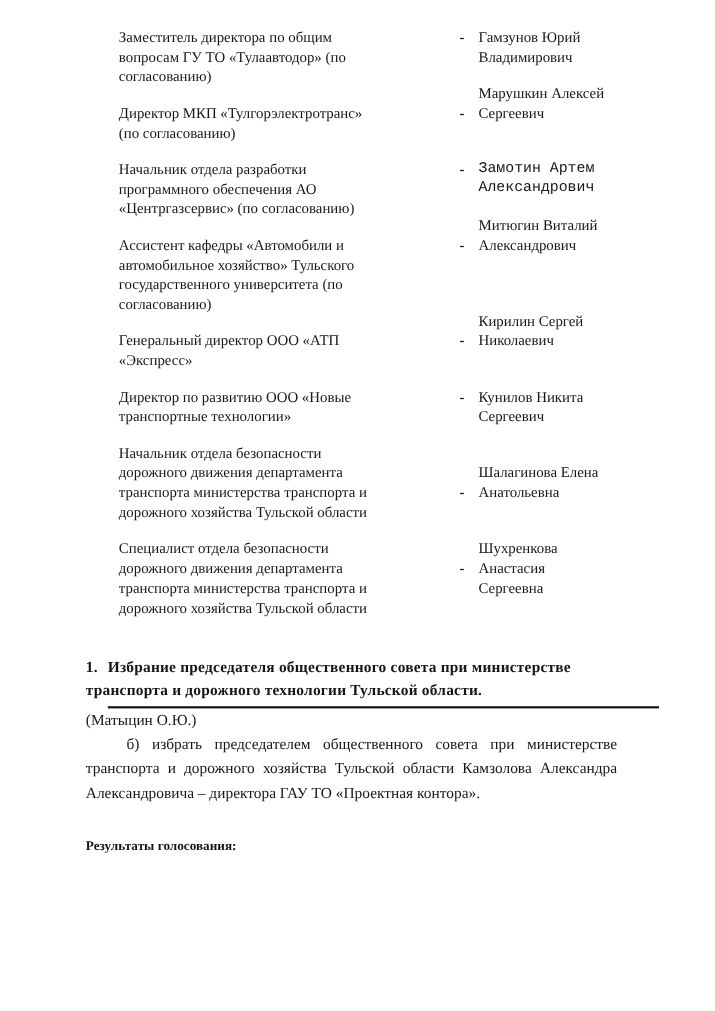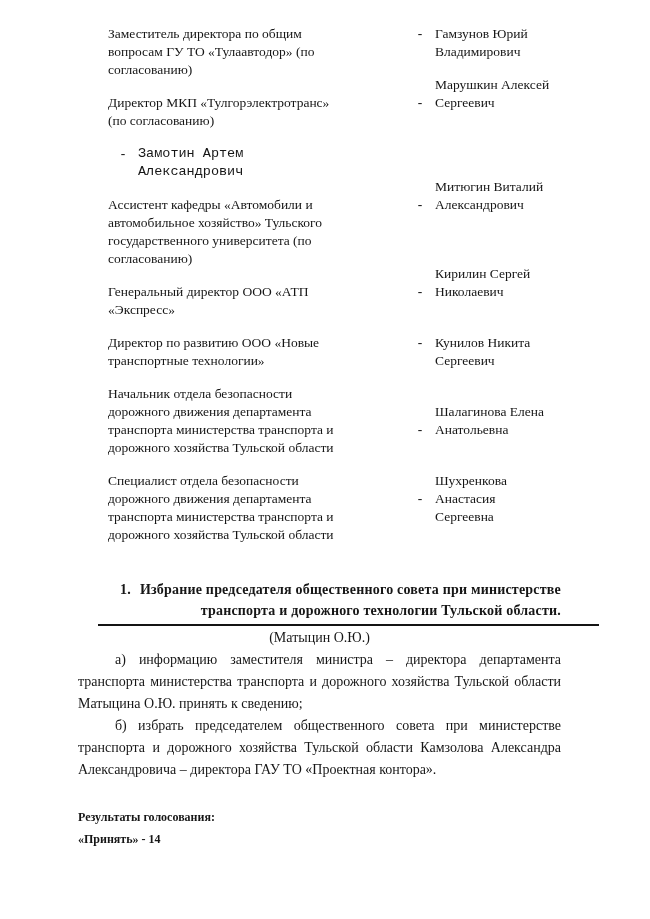--- a/index.html
+++ b/index.html
@@ -17,24 +17,24 @@
 
   
   .members { margin-left: 30px; font-size: 13.5px; line-height: 18px; }
   .member-row { display: flex; align-items: flex-start; margin-bottom: 15px; }
   .member-position { width: 297px; }
   .member-dash { width: 30px; text-align: center; font-weight: bold; flex: 0 0 30px; }
   .member-name { flex: 1; }
 
   
   .agenda { margin-top: 35px; font-size: 14px; line-height: 22px; }
-  .agenda-title { text-align: right; font-weight: bold; line-height: 21px; letter-spacing: 0.2px; }
+  .agenda-title { text-align: left; font-weight: bold; line-height: 21px; letter-spacing: 0.2px; }
   .agenda-number { margin-right: 9px; }
   .rule { height: 2px; background: #141414; margin: 3px 0 1px 20px; width: 537px; }
-  .speaker { text-align: center; line-height: 22px; }
+  .speaker { text-align: left; line-height: 22px; }
   .para { margin: 0; text-align: justify; text-indent: 37px; line-height: 22px; }
 
   
   .voting { margin-top: 25px; font-size: 12px; font-weight: bold; line-height: 22px; }
 </style>
 </head>
 <body>
 
 <div class="page">
 
@@ -43,20 +43,21 @@
         <div class="member-position">Заместитель директора по общим<br>вопросам ГУ ТО «Тулаавтодор» (по<br>согласованию)</div>
         <div class="member-dash" style="margin-top: 0px;">-</div>
         <div class="member-name" style="margin-top: 0px;">Гамзунов Юрий<br>Владимирович</div>
       </div>
       <div class="member-row">
         <div class="member-position">Директор МКП «Тулгорэлектротранс»<br>(по согласованию)</div>
         <div class="member-dash" style="margin-top: 0px;">-</div>
         <div class="member-name" style="margin-top: -18px;">Марушкин Алексей<br>Сергеевич</div>
       </div>
       <div class="member-row">
+        <div class="member-position">Начальник отдела разработки<br>программного обеспечения АО<br>«Центргазсервис» (по согласованию)</div>
         <div class="member-dash" style="margin-top: 0px;">-</div>
         <div class="member-name" style="margin-top: 0px; font-family: Liberation Mono, monospace;">Замотин Артем<br>Александрович</div>
       </div>
       <div class="member-row">
         <div class="member-position">Ассистент кафедры «Автомобили и<br>автомобильное хозяйство» Тульского<br>государственного университета (по<br>согласованию)</div>
         <div class="member-dash" style="margin-top: 0px;">-</div>
         <div class="member-name" style="margin-top: -18px;">Митюгин Виталий<br>Александрович</div>
       </div>
       <div class="member-row">
         <div class="member-position">Генеральный директор ООО «АТП<br>«Экспресс»</div>
@@ -77,24 +78,22 @@
         <div class="member-position">Специалист отдела безопасности<br>дорожного движения департамента<br>транспорта министерства транспорта и<br>дорожного хозяйства Тульской области</div>
         <div class="member-dash" style="margin-top: 18px;">-</div>
         <div class="member-name" style="margin-top: 0px;">Шухренкова Анастасия<br>Сергеевна</div>
       </div>
     </div>
 
   <div class="agenda">
     <div class="agenda-title"><span class="agenda-number">1.</span><span>Избрание председателя общественного совета при министерстве</span><br><span>транспорта и дорожного технологии Тульской области.</span></div>
     <div class="rule"></div>
     <div class="speaker">(Матыцин О.Ю.)</div>
-    <p class="para">а) информацию заместителя министра – директора департамента транспорта министерства транспорта и дорожного хозяйства Тульской области Матыцина О.Ю. принять к сведению;</p>
     <p class="para">б) избрать председателем общественного совета при министерстве транспорта и дорожного хозяйства Тульской области Камзолова Александра Александровича – директора ГАУ ТО «Проектная контора».</p>
   </div>
 
   <div class="voting">
     <div>Результаты голосования:</div>
     <div id="voting-results">
-        <div>«Принять» - 14</div>
       </div>
   </div>
 
 </div>
 
 </body></html>

